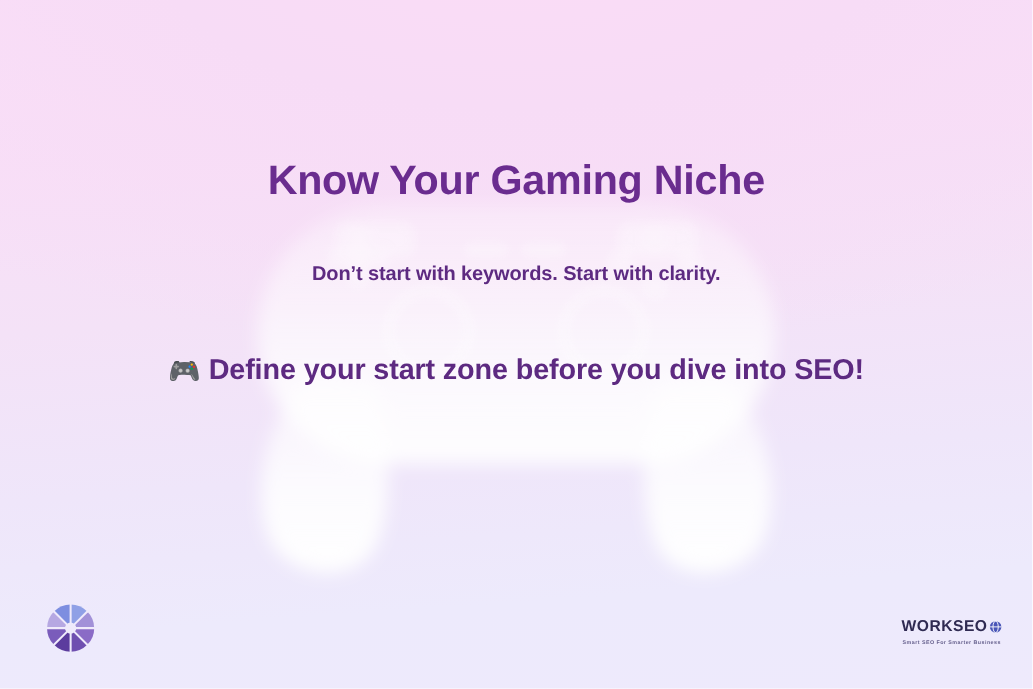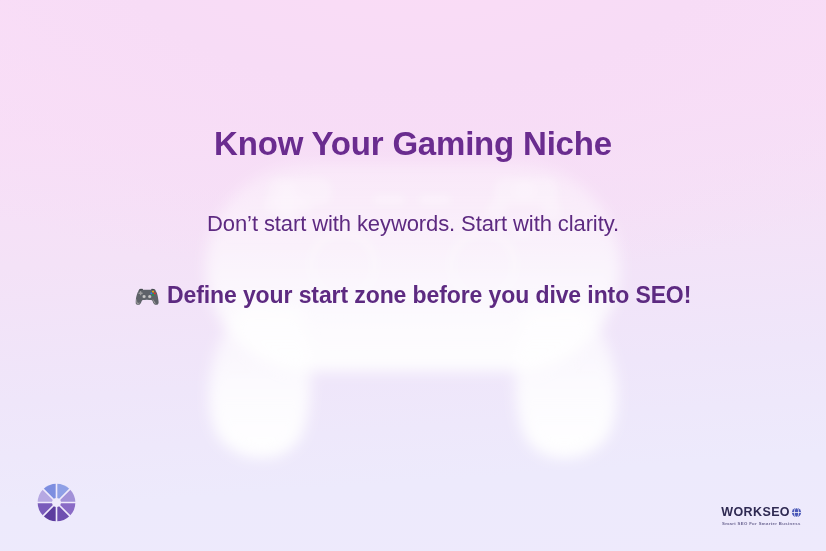--- a/index.html
+++ b/index.html
@@ -59,22 +59,22 @@
     white-space: nowrap;
   }
 
   .subline {
     margin: 0;
     position: absolute;
     top: 210px;
     left: 0;
     width: 826px;
     text-align: center;
-    font-size: 22px;
-    font-weight: normal;
+    font-size: 16px;
+    font-weight: bold;
     letter-spacing: -0.1px;
     color: #5d2a81;
     line-height: 1.25;
     white-space: nowrap;
   }
 
   .cta-line {
     margin: 0;
     position: absolute;
     top: 281px;
@@ -101,21 +101,21 @@
     left: 36px;
     bottom: 28px;
     width: 41px;
     height: 41px;
   }
 
   
   .brand {
     position: absolute;
     right: 24px;
-    bottom: 25px;
+    bottom: 35px;
     text-align: center;
     line-height: 1;
     user-select: none;
   }
   .brand-word {
     display: inline-flex;
     align-items: center;
     font-size: 12.5px;
     font-weight: bold;
     letter-spacing: 0.4px;

